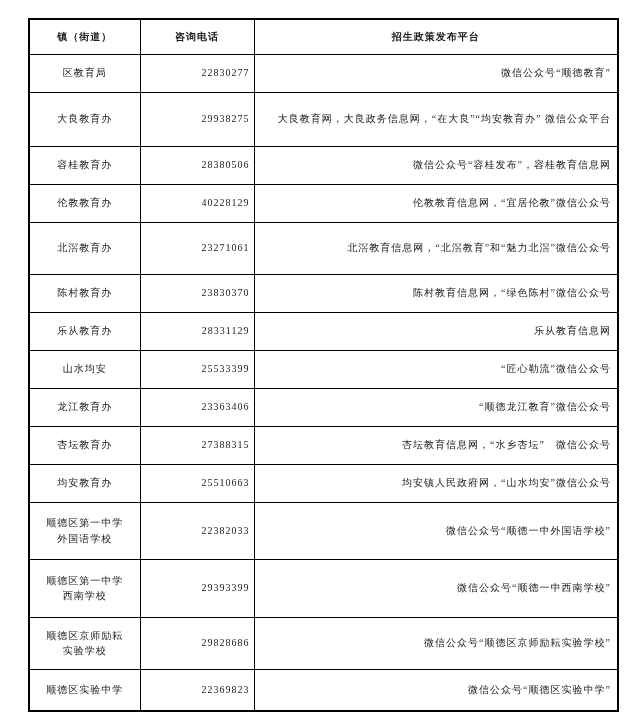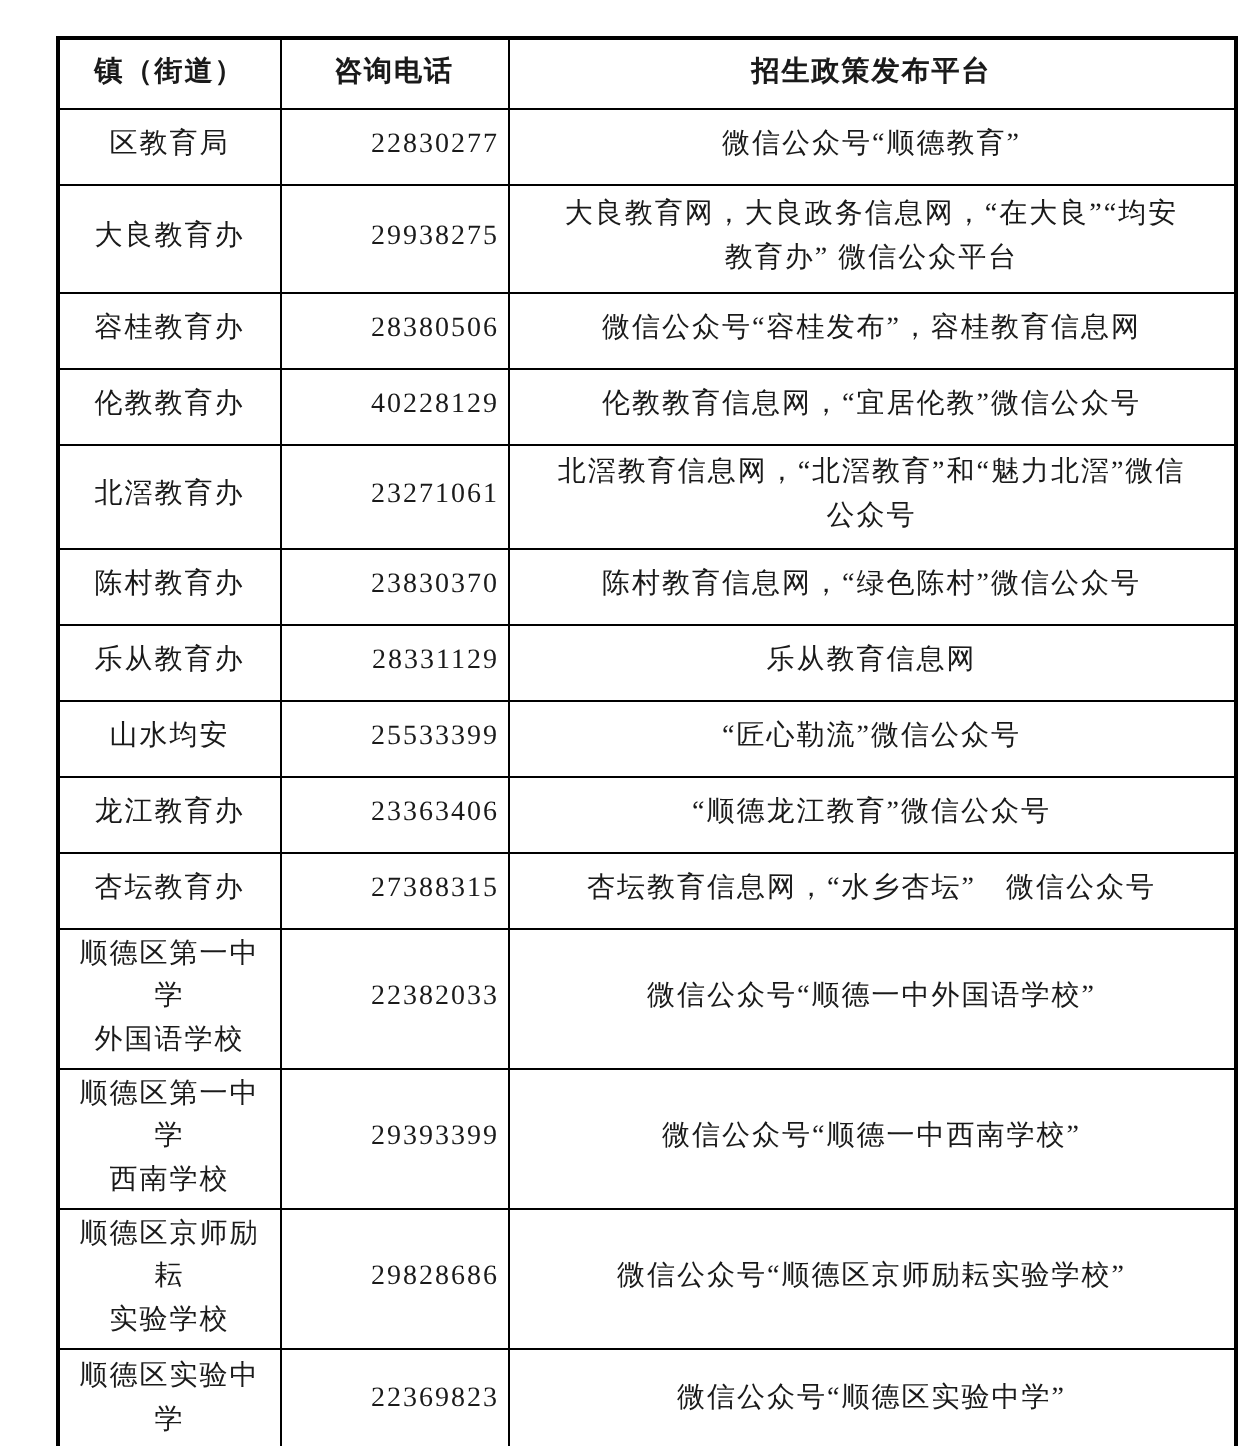--- a/index.html
+++ b/index.html
@@ -20,21 +20,21 @@
     border-collapse: collapse;
     table-layout: fixed;
     width: 569px;
     margin: 18px 0 0 28px;
     border: 2px solid #000000;
     background: #ffffff;
   }
   .policy-table th,
   .policy-table td {
     border: 1px solid #000000;
-    font-size: 14px;
+    font-size: 10px;
     line-height: 1.55;
     letter-spacing: 1px;
     vertical-align: middle;
     padding: 2px 4px;
     box-sizing: border-box;
     overflow: hidden;
   }
   .policy-table thead tr { height: 35px; }
   .policy-table thead th {
     font-weight: bold;
@@ -48,22 +48,22 @@
   .policy-table td.c1 {
     text-align: center;
     white-space: pre-line;
     margin-left: 32px;
   }
   .policy-table td.c2 {
     text-align: right;
     letter-spacing: 1px;
   }
   .policy-table td.c3 {
-    text-align: center;
-    padding: 2px 24px;
+    text-align: right;
+    padding: 2px 6px;
   }
 
   
   .policy-table tbody tr { height: 38px; }
   .policy-table tbody tr:nth-of-type(2)  { height: 54px; }
   .policy-table tbody tr:nth-of-type(5)  { height: 52px; }
   .policy-table tbody tr:nth-of-type(12) { height: 57px; }
   .policy-table tbody tr:nth-of-type(13) { height: 58px; }
   .policy-table tbody tr:nth-of-type(14) { height: 52px; }
   .policy-table tbody tr:nth-of-type(15) { height: 42px; }
@@ -135,20 +135,25 @@
           <td class="c2">23363406</td>
           <td class="c3">“顺德龙江教育”微信公众号</td>
         </tr>
 
         <tr>
           <td class="c1">杏坛教育办</td>
           <td class="c2">27388315</td>
           <td class="c3">杏坛教育信息网，“水乡杏坛”　微信公众号</td>
         </tr>
 
+        <tr>
+          <td class="c1">均安教育办</td>
+          <td class="c2">25510663</td>
+          <td class="c3">均安镇人民政府网，“山水均安”微信公众号</td>
+        </tr>
 
         <tr>
           <td class="c1">顺德区第一中学
 外国语学校</td>
           <td class="c2">22382033</td>
           <td class="c3">微信公众号“顺德一中外国语学校”</td>
         </tr>
 
         <tr>
           <td class="c1">顺德区第一中学

